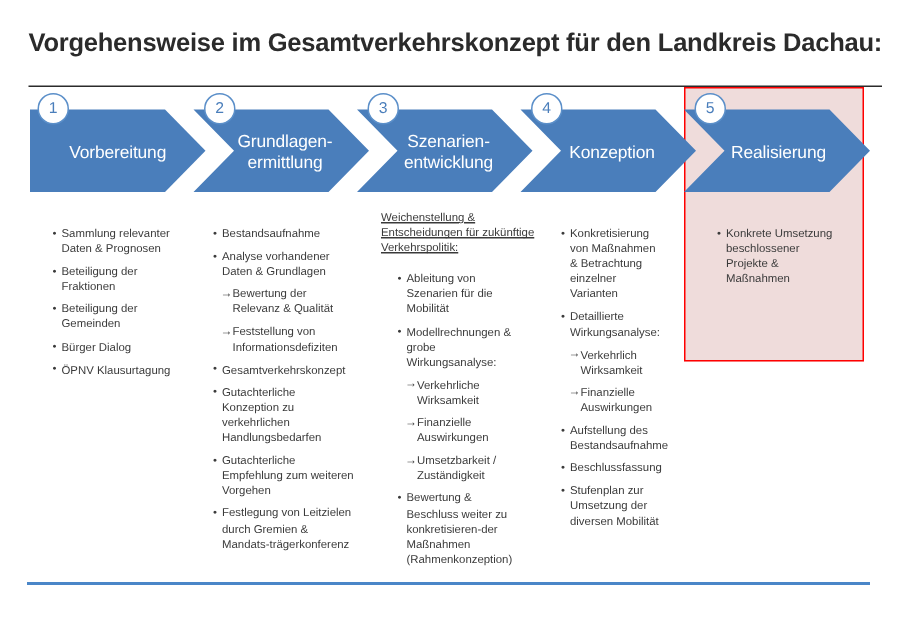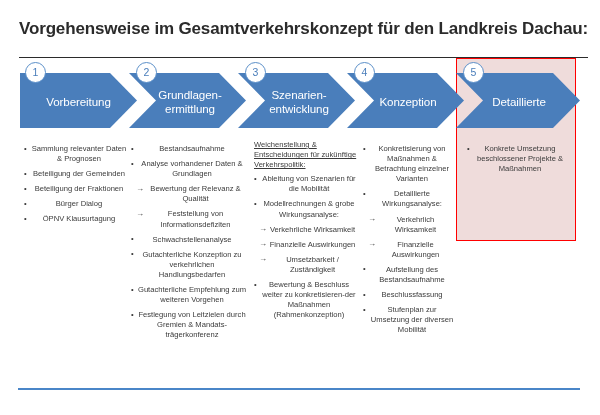--- a/index.html
+++ b/index.html
@@ -85,23 +85,22 @@
     line-height: 1.33;
     color: #3a3a3a;
   }
   .col .intro {
     margin: 0 0 4px 0;
     padding: 0;
     text-decoration: underline;
   }
   .col ul {
     list-style: none;
-    margin: 0;
+    margin: 11px;
     padding: 0;
-    text-align: center;
   }
   .col li {
     position: relative;
     padding-left: 6px;
     margin-bottom: 5px;
   }
   .col li::before {
     content: "\2022";
     position: absolute;
     left: 0;
@@ -170,42 +169,42 @@
     <div>ermittlung</div>
   </div>
 
   <div class="chev-label" style="left:249px; top:30px; width:100px;">
     <div>Szenarien-</div>
     <div>entwicklung</div>
   </div>
 
   <div class="chev-label" style="left:358px; top:37px; width:100px;">Konzeption</div>
 
-  <div class="chev-label" style="left:469px; top:37px; width:100px;">Detaillierte</div>
+  <div class="chev-label" style="left:469px; top:37px; width:100px;">Realisierung</div>
 </div>
 
 <div class="col col-1">
   <div class="intro"></div>
   <ul>
     <li>Sammlung relevanter Daten &amp; Prognosen</li>
+    <li>Beteiligung der Fraktionen</li>
     <li>Beteiligung der Gemeinden</li>
-    <li>Beteiligung der Fraktionen</li>
     <li>Bürger Dialog</li>
     <li>ÖPNV Klausurtagung</li>
   </ul>
 </div>
 
 <div class="col col-2">
   <div class="intro"></div>
   <ul>
     <li>Bestandsaufnahme</li>
     <li>Analyse vorhandener Daten &amp; Grundlagen</li>
     <li class="sub">Bewertung der Relevanz &amp; Qualität</li>
     <li class="sub">Feststellung von Informationsdefiziten</li>
-    <li>Schwachstellenanalyse</li>
+    <li>Gesamtverkehrskonzept</li>
     <li>Gutachterliche Konzeption zu verkehrlichen Handlungsbedarfen</li>
     <li>Gutachterliche Empfehlung zum weiteren Vorgehen</li>
     <li>Festlegung von Leitzielen durch Gremien &amp; Mandats-trägerkonferenz</li>
   </ul>
 </div>
 
 <div class="col col-3">
   <div class="intro">Weichenstellung &amp; Entscheidungen für zukünftige Verkehrspolitik:</div>
   <ul>
     <li>Ableitung von Szenarien für die Mobilität</li>

